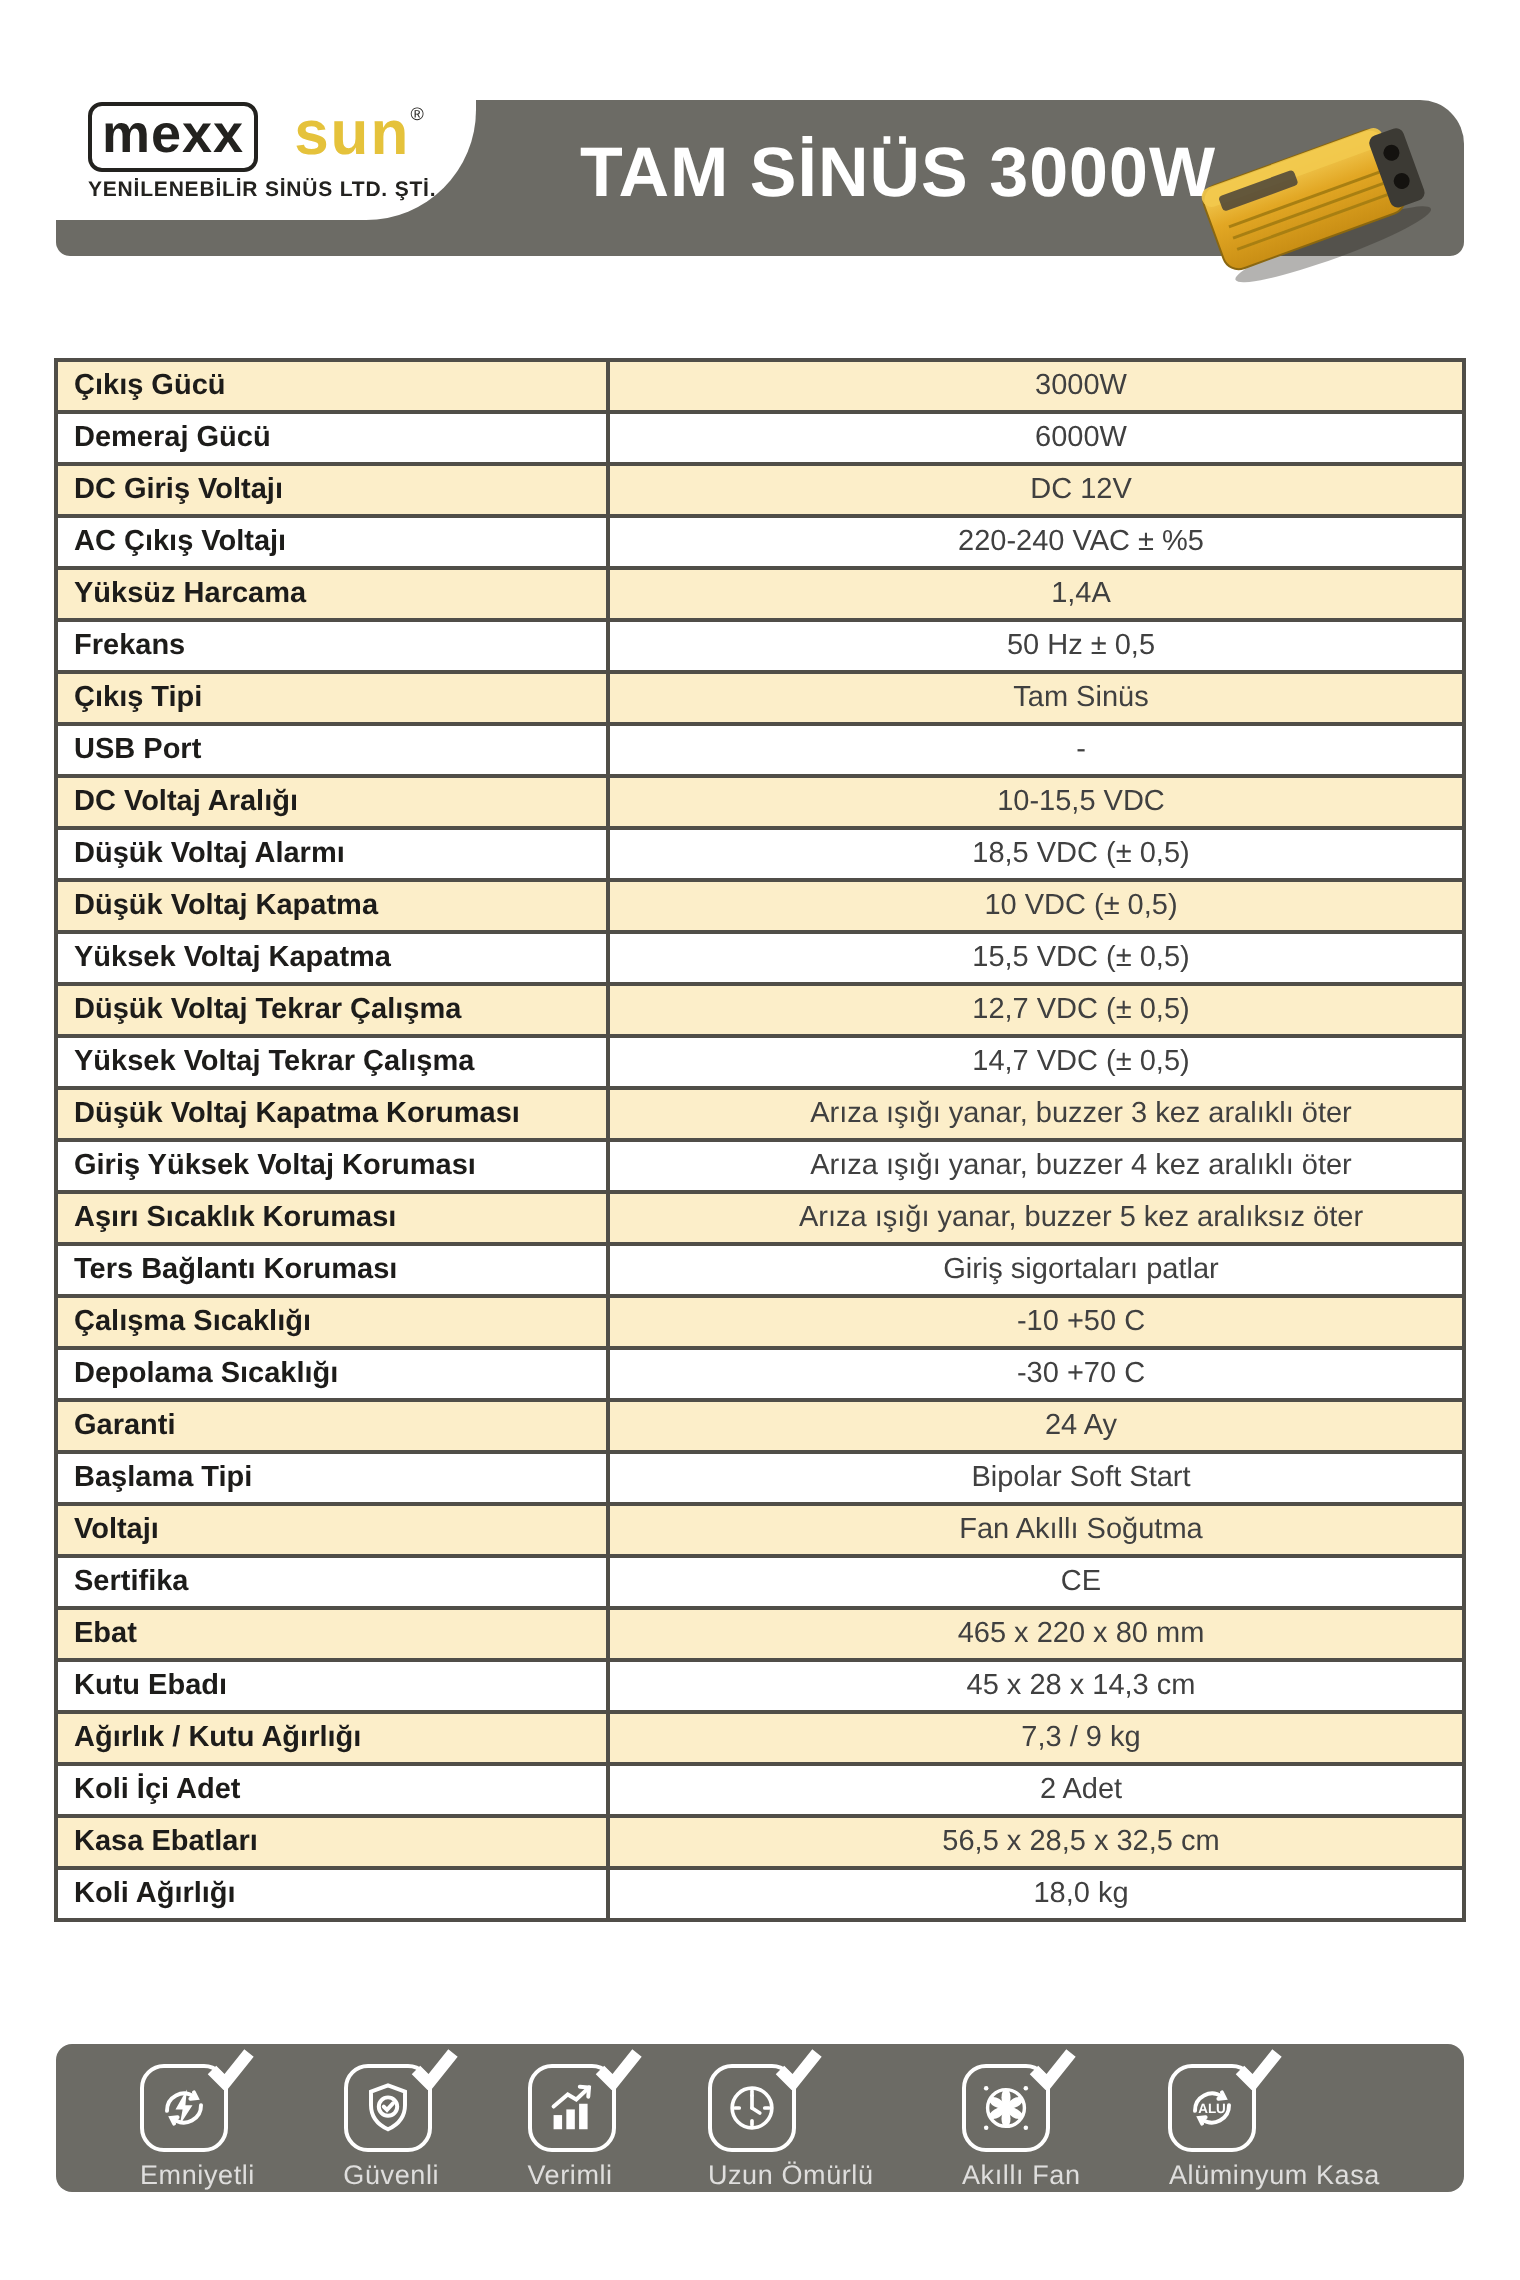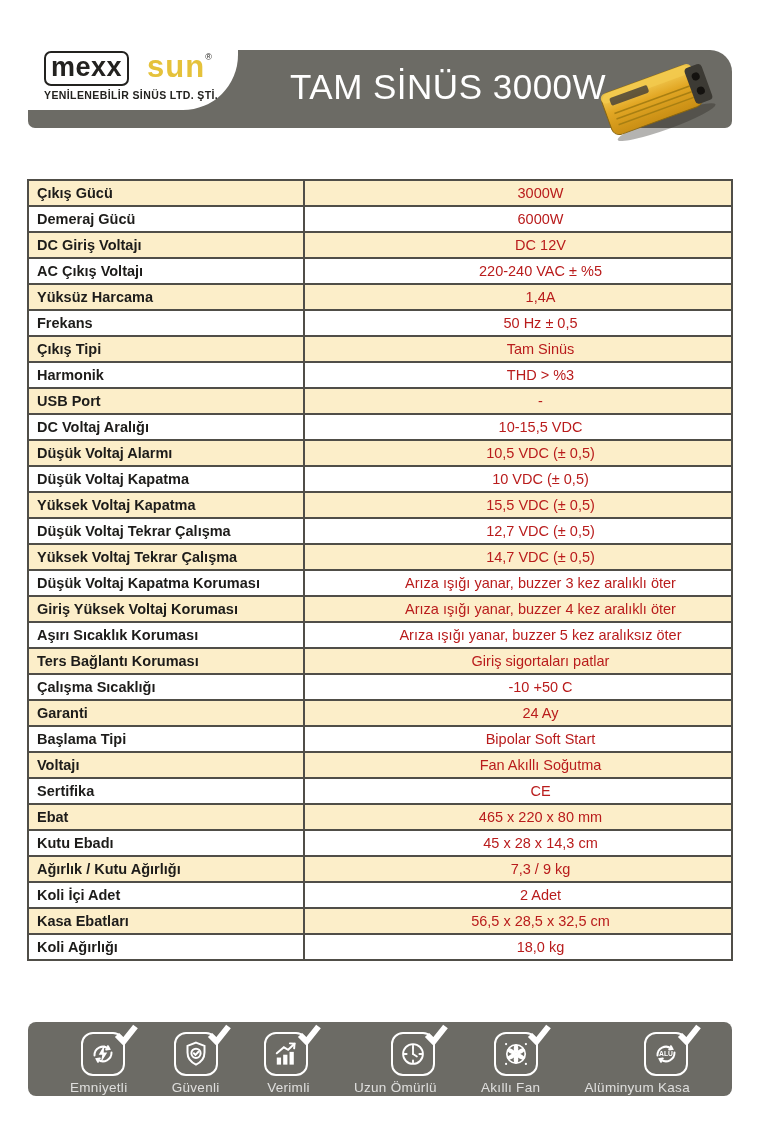--- a/index.html
+++ b/index.html
@@ -13,38 +13,38 @@
   .logo-plate { position:absolute; left:-2px; top:-7px; width:212px; height:67px;
                 background:#ffffff; border-radius:0 0 55px 0; z-index:3; padding:8px 0 16px 18px; }
   .brand-row { display:flex; align-items:flex-start; }
   .mexx-box { border:2.5px solid #23221f; border-radius:7px; padding:0 5px 2px 5px;
               font-weight:bold; font-size:27px; color:#23221f; line-height:29px; letter-spacing:0.5px; }
   .sun-text { font-weight:bold; font-size:31px; color:#E5C23B; line-height:31px;
               letter-spacing:1px; margin-left:18px; }
   .reg-mark { font-size:9px; color:#23221f; margin-top:1px; }
   .brand-tagline { font-weight:bold; font-size:10.5px; color:#23221f; letter-spacing:0.4px; margin-top:3px; }
   .page-title { position:absolute; left:262px; top:17px; z-index:2;
-                color:#ffffff; font-weight:normal; font-size:35px; letter-spacing:0.5px; }
+                color:#ffffff; font-weight:bold; font-size:35px; letter-spacing:0.5px; }
   .product-art { position:absolute; right:6px; top:-12px; z-index:4; }
 
   
   .spec-table { position:absolute; left:27px; top:131px; width:706px;
                 border-collapse:collapse; table-layout:fixed;margin-top:48px; }
   .spec-table td { border:2px solid #504e48; height:26px; font-size:14.5px;
                    padding:0; vertical-align:middle; overflow:hidden; white-space:nowrap; }
   .spec-table td.label-cell { width:276px; font-weight:bold; color:#1d1c1a; padding-left:8px; }
-  .spec-table td.value-cell { text-align:center; color:#b91c1c; font-weight:normal;padding-left:45px; }
+  .spec-table td.value-cell { text-align:center; color:#404040; font-weight:normal;padding-left:45px; }
   .spec-table tr:nth-child(odd) td { background:#FCEEC9; }
   .spec-table tr:nth-child(even) td { background:#ffffff; }
 
   
   .feature-bar { position:absolute; left:28px; top:1022px; width:704px; height:74px;
                  background:#6C6B65; border-radius:8px; display:flex;
                  justify-content:space-between; align-items:flex-start; padding:10px 42px 0 42px; }
-  .feature-item { display:flex; flex-direction:column; align-items:flex-end; }
+  .feature-item { display:flex; flex-direction:column; align-items:flex-start; }
   .icon-wrap { position:relative; width:46px; height:44px; }
   .icon-box { width:44px; height:44px; border:2.6px solid #ffffff; border-radius:12px;
               display:flex; align-items:center; justify-content:center; }
   .check-badge { position:absolute; top:-9px; right:-11px; }
   .feature-label { margin-top:4px; font-size:13.5px; color:rgba(255,255,255,0.78); letter-spacing:0.3px; }
 </style>
 </head>
 <body>
 
 <div class="page">
@@ -108,34 +108,30 @@
         </tr>
         <tr>
           <td class="label-cell">Frekans</td>
           <td class="value-cell">50 Hz ± 0,5</td>
         </tr>
         <tr>
           <td class="label-cell">Çıkış Tipi</td>
           <td class="value-cell">Tam Sinüs</td>
         </tr>
         <tr>
-          <td class="label-cell">Harmonik</td>
-          <td class="value-cell">THD &gt; %3</td>
-        </tr>
-        <tr>
           <td class="label-cell">USB Port</td>
           <td class="value-cell">-</td>
         </tr>
         <tr>
           <td class="label-cell">DC Voltaj Aralığı</td>
           <td class="value-cell">10-15,5 VDC</td>
         </tr>
         <tr>
           <td class="label-cell">Düşük Voltaj Alarmı</td>
-          <td class="value-cell">10,5 VDC (± 0,5)</td>
+          <td class="value-cell">18,5 VDC (± 0,5)</td>
         </tr>
         <tr>
           <td class="label-cell">Düşük Voltaj Kapatma</td>
           <td class="value-cell">10 VDC (± 0,5)</td>
         </tr>
         <tr>
           <td class="label-cell">Yüksek Voltaj Kapatma</td>
           <td class="value-cell">15,5 VDC (± 0,5)</td>
         </tr>
         <tr>
@@ -158,20 +154,24 @@
           <td class="label-cell">Aşırı Sıcaklık Koruması</td>
           <td class="value-cell">Arıza ışığı yanar, buzzer 5 kez aralıksız öter</td>
         </tr>
         <tr>
           <td class="label-cell">Ters Bağlantı Koruması</td>
           <td class="value-cell">Giriş sigortaları patlar</td>
         </tr>
         <tr>
           <td class="label-cell">Çalışma Sıcaklığı</td>
           <td class="value-cell">-10 +50 C</td>
+        </tr>
+        <tr>
+          <td class="label-cell">Depolama Sıcaklığı</td>
+          <td class="value-cell">-30 +70 C</td>
         </tr>
         <tr>
           <td class="label-cell">Garanti</td>
           <td class="value-cell">24 Ay</td>
         </tr>
         <tr>
           <td class="label-cell">Başlama Tipi</td>
           <td class="value-cell">Bipolar Soft Start</td>
         </tr>
         <tr>

